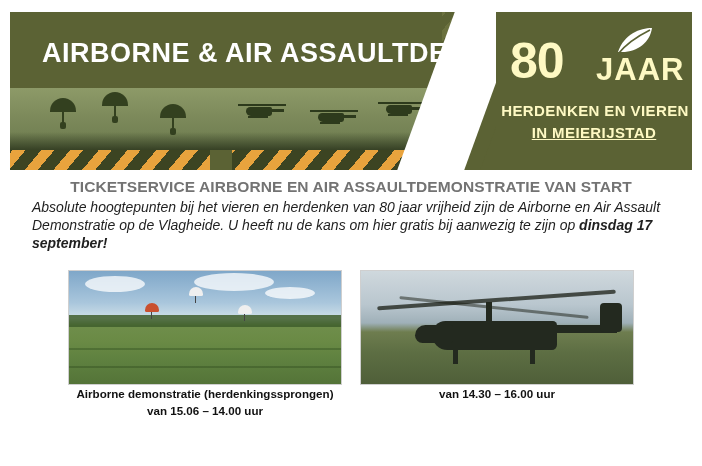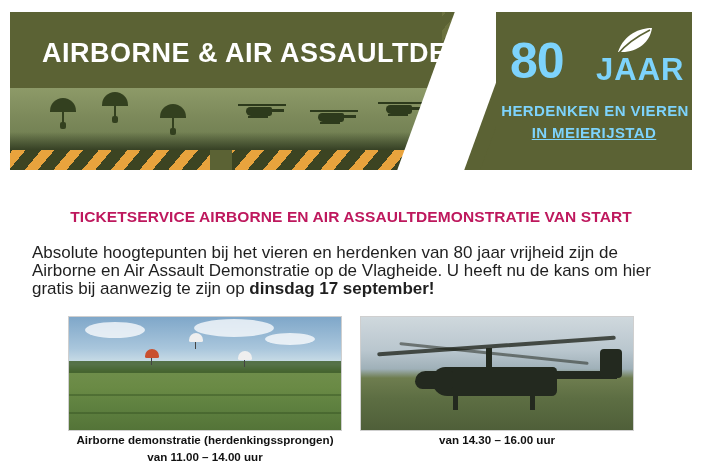--- a/index.html
+++ b/index.html
@@ -185,21 +185,21 @@
     transform: skewX(-20deg);
   }
   
   .logo-block {
     position: absolute;
     right: 0;
     top: 0;
     width: 196px;
     height: 180px;
     background: #5b6234;
-    color: #7dd3fc;
+    color: #fef9c3;
     text-align: center;
   }
   .logo-80 {
     position: absolute;
     left: 14px;
     top: 24px;
     font-size: 50px;
     line-height: 50px;
     font-weight: bold;
     letter-spacing: -1px;
@@ -238,32 +238,32 @@
     top: 14px;
     width: 40px;
     height: 30px;
   }
 
   
   .content {
     padding: 0 32px;
   }
   .headline {
-    margin-top: 30px;
     text-align: center;
     font-size: 15.5px;
     font-weight: bold;
     letter-spacing: .1px;
-    color: #be185d;
+    color: #737373;
   }
   .intro {
-    margin: 18px 0 0 0;
-    font-size: 17px;
+    margin: 2px 0 0 0;
+    font-size: 14px;
     line-height: 18px;
     color: #1f1f1f;
+    font-style: italic;
   }
   .intro b {
     font-weight: bold;
   }
 
   
   .cards {
     display: flex;
     gap: 18px;
     margin-top: 18px;
@@ -493,21 +493,21 @@
         <div class="cloud" style="left:72%; top:14%; width:50px; height:12px;"></div>
         <div class="treeline"></div>
         <div class="canopy" style="left:44%; top:14%;"></div>
         <div class="canopy dark" style="left:28%; top:28%;"></div>
         <div class="canopy" style="left:62%; top:30%;"></div>
         <div class="field-line" style="top:68%;"></div>
         <div class="field-line" style="top:84%;"></div>
       </div>
       <div class="caption">
         <div>Airborne demonstratie (herdenkingssprongen)</div>
-        <div class="sub">van 11.00 – 14.00 uur</div>
+        <div class="sub">van 15.06 – 14.00 uur</div>
       </div>
     </div>
 
     <div class="card">
       <div class="photo photo-heli">
         <div class="bh-rotor"></div>
         <div class="bh-rotor2"></div>
         <div class="bh-mast"></div>
         <div class="bh-tailboom"></div>
         <div class="bh-tailfin"></div>

